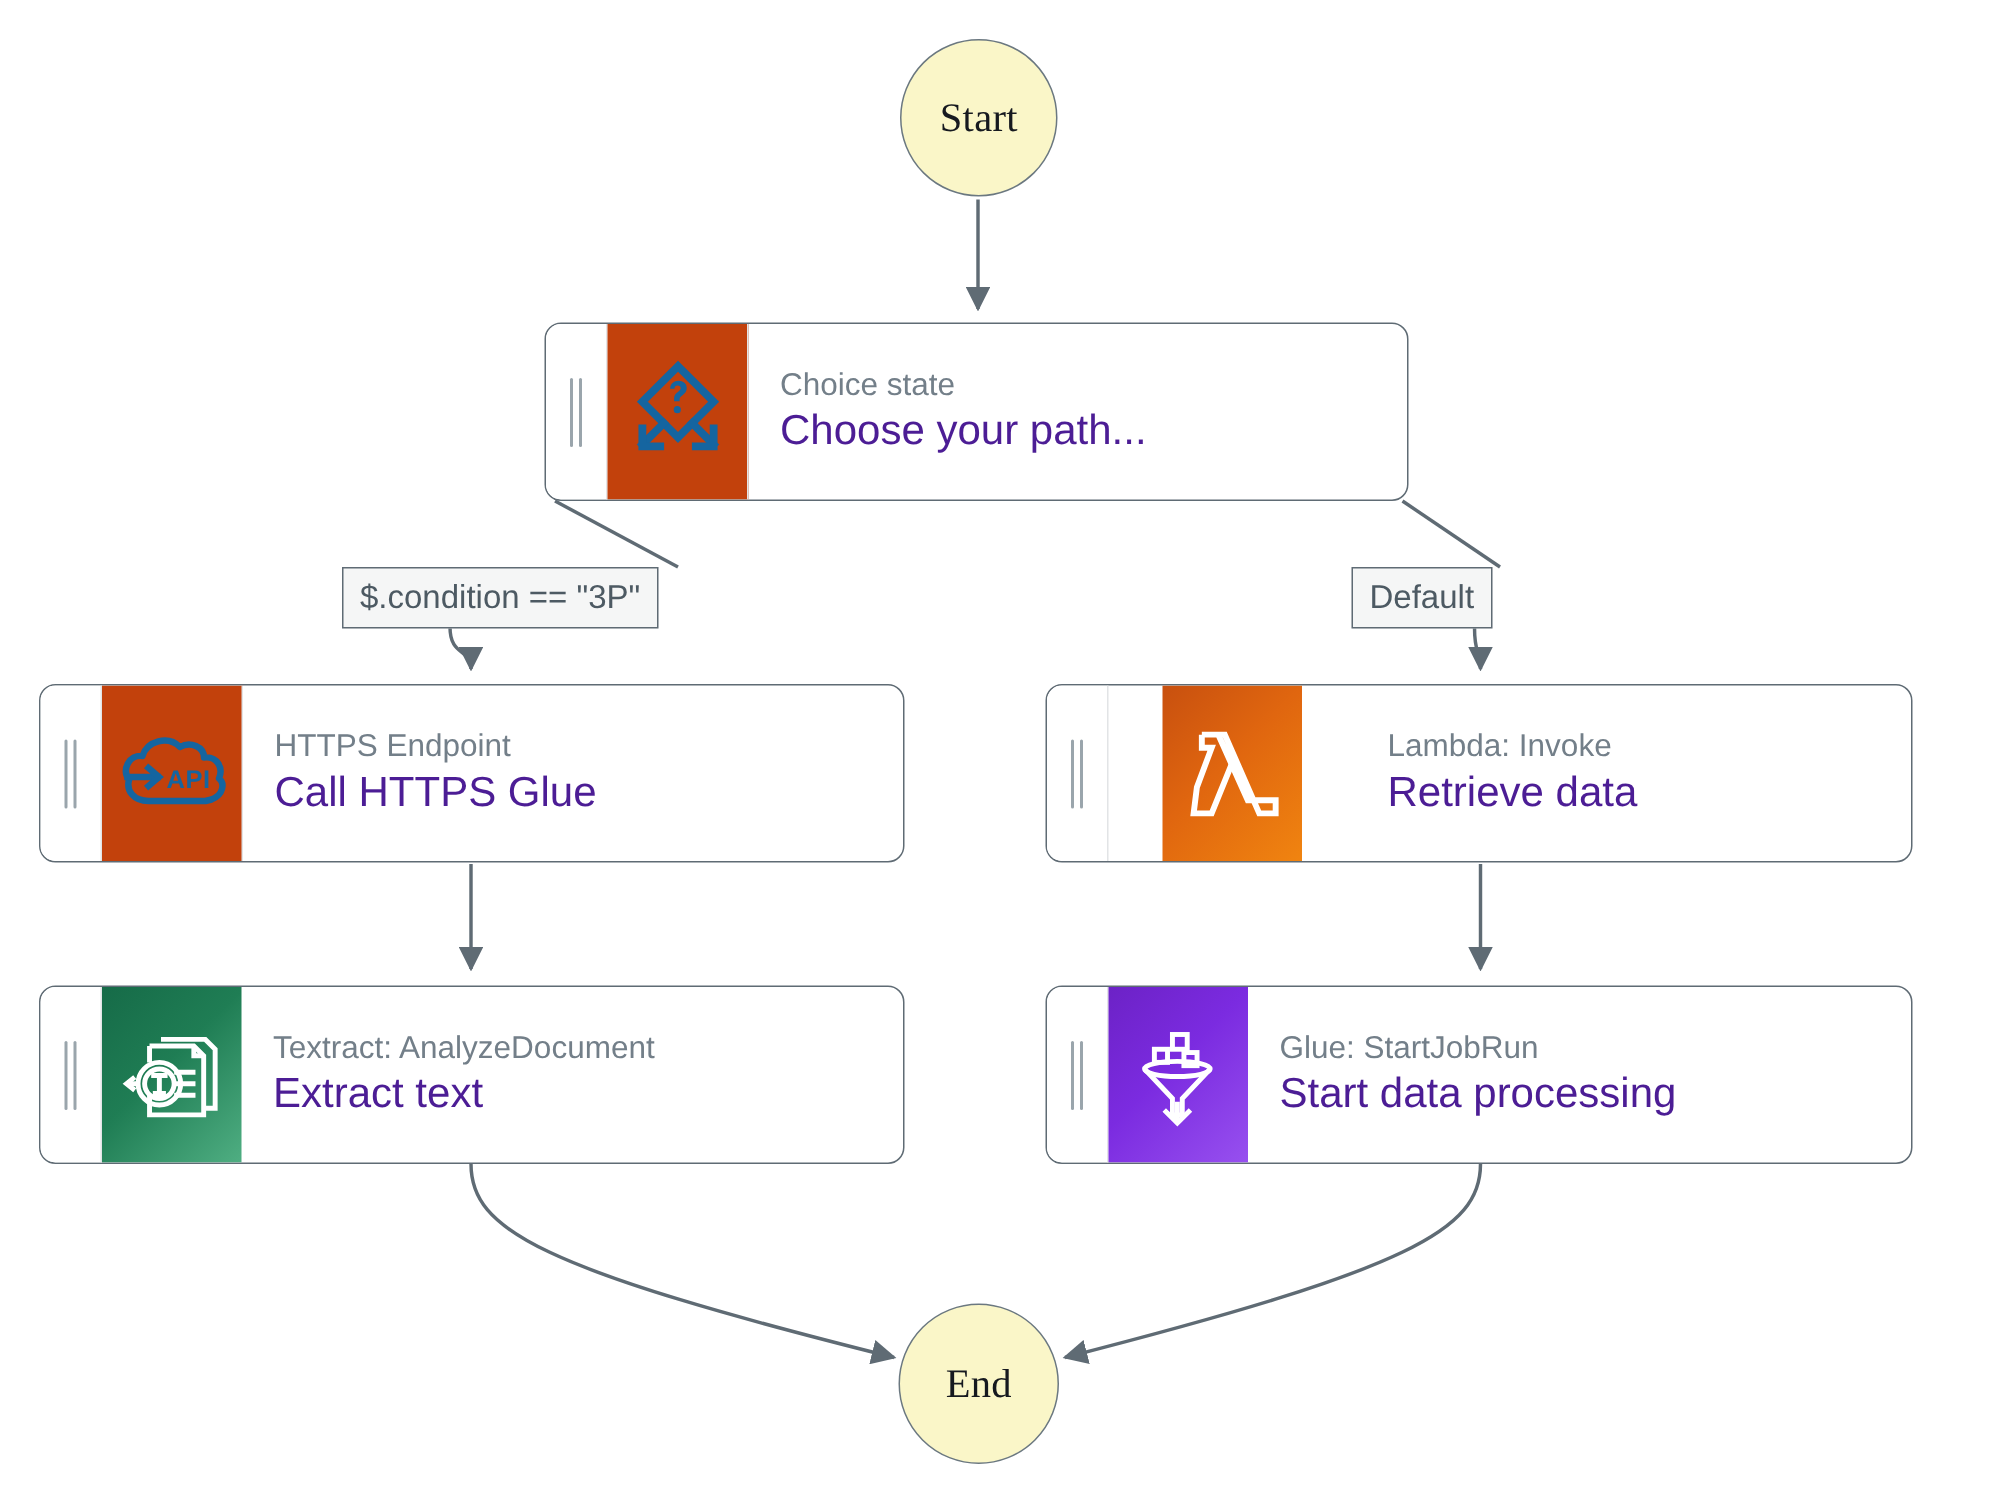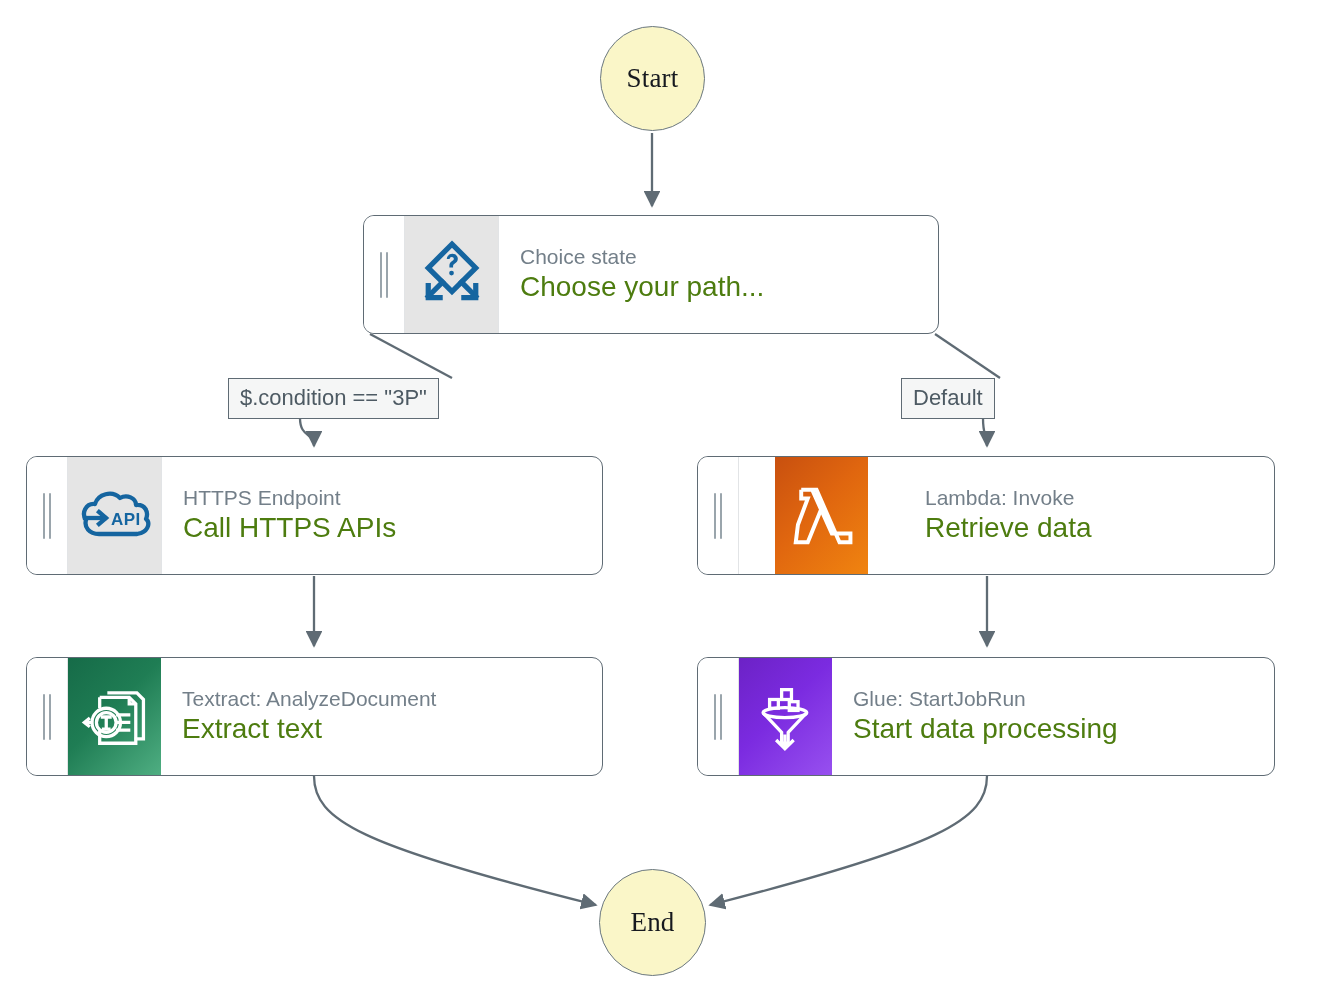--- a/index.html
+++ b/index.html
@@ -74,21 +74,21 @@
     border-radius: 1px;
   }
   .iconbox {
     flex: 0 0 93px;
     position: relative;
     display: flex;
     align-items: center;
     justify-content: center;
     border-right: 1.2px solid #e2e4e6;
   }
-  .iconbox.plain { background: #e5e5e5; }
+  .iconbox.plain { background: #c2410c; }
   .iconbox.lambda {
     background: linear-gradient(135deg, #c8500f 0%, #e0660f 45%, #f08410 100%);
     border-right: none;
   }
   .iconbox.textract {
     background: linear-gradient(135deg, #166b48 0%, #1f7d54 45%, #4fae82 100%);
     border-right: none;
   }
   .iconbox.glue {
     background: linear-gradient(135deg, #6c22c6 0%, #7b2be0 45%, #9750ef 100%);
@@ -103,21 +103,21 @@
     padding-left: 21px;
     min-width: 0;
   }
   .sub {
     color: #737f89;
     font-size: 21px;
     line-height: 1.18;
     white-space: nowrap;
   }
   .title {
-    color: #4d7c0f;
+    color: #4c1d95;
     font-size: 28px;
     line-height: 1.22;
     margin-top: 1px;
     white-space: nowrap;
   }
 
   
   .edge-label {
     position: absolute;
     box-sizing: border-box;
@@ -207,21 +207,21 @@
                  C52 10, 61 14, 61 21 C70 20, 74 28, 71 35 C75 38, 74 46, 66 49 L62 50 Z" fill="none" stroke="#1565a0" stroke-width="4.3" stroke-linejoin="round" stroke-linecap="round"></path>
         <g stroke="#1565a0" stroke-width="4.3" stroke-linecap="square" fill="none">
           <path d="M10 34 L30 34"></path>
           <polyline points="24,28 31,34 24,40"></polyline>
         </g>
         <text x="36" y="41" font-family="Liberation Sans, sans-serif" font-size="17" font-weight="bold" fill="#1565a0" letter-spacing="0.4">API</text>
       </svg>
     </div>
     <div class="labels">
       <div class="sub">HTTPS Endpoint</div>
-      <div class="title">Call HTTPS APIs</div>
+      <div class="title">Call HTTPS Glue</div>
     </div>
   </div>
 
   <div class="card" style="left:697px; top:456px; width:578px; height:119px;gap:36px;">
     <div class="handle">
       <i></i>
       <i></i>
     </div>
     <div class="iconbox lambda">
       <svg width="70" height="70" viewBox="0 0 64 64" xmlns="http://www.w3.org/2000/svg">

